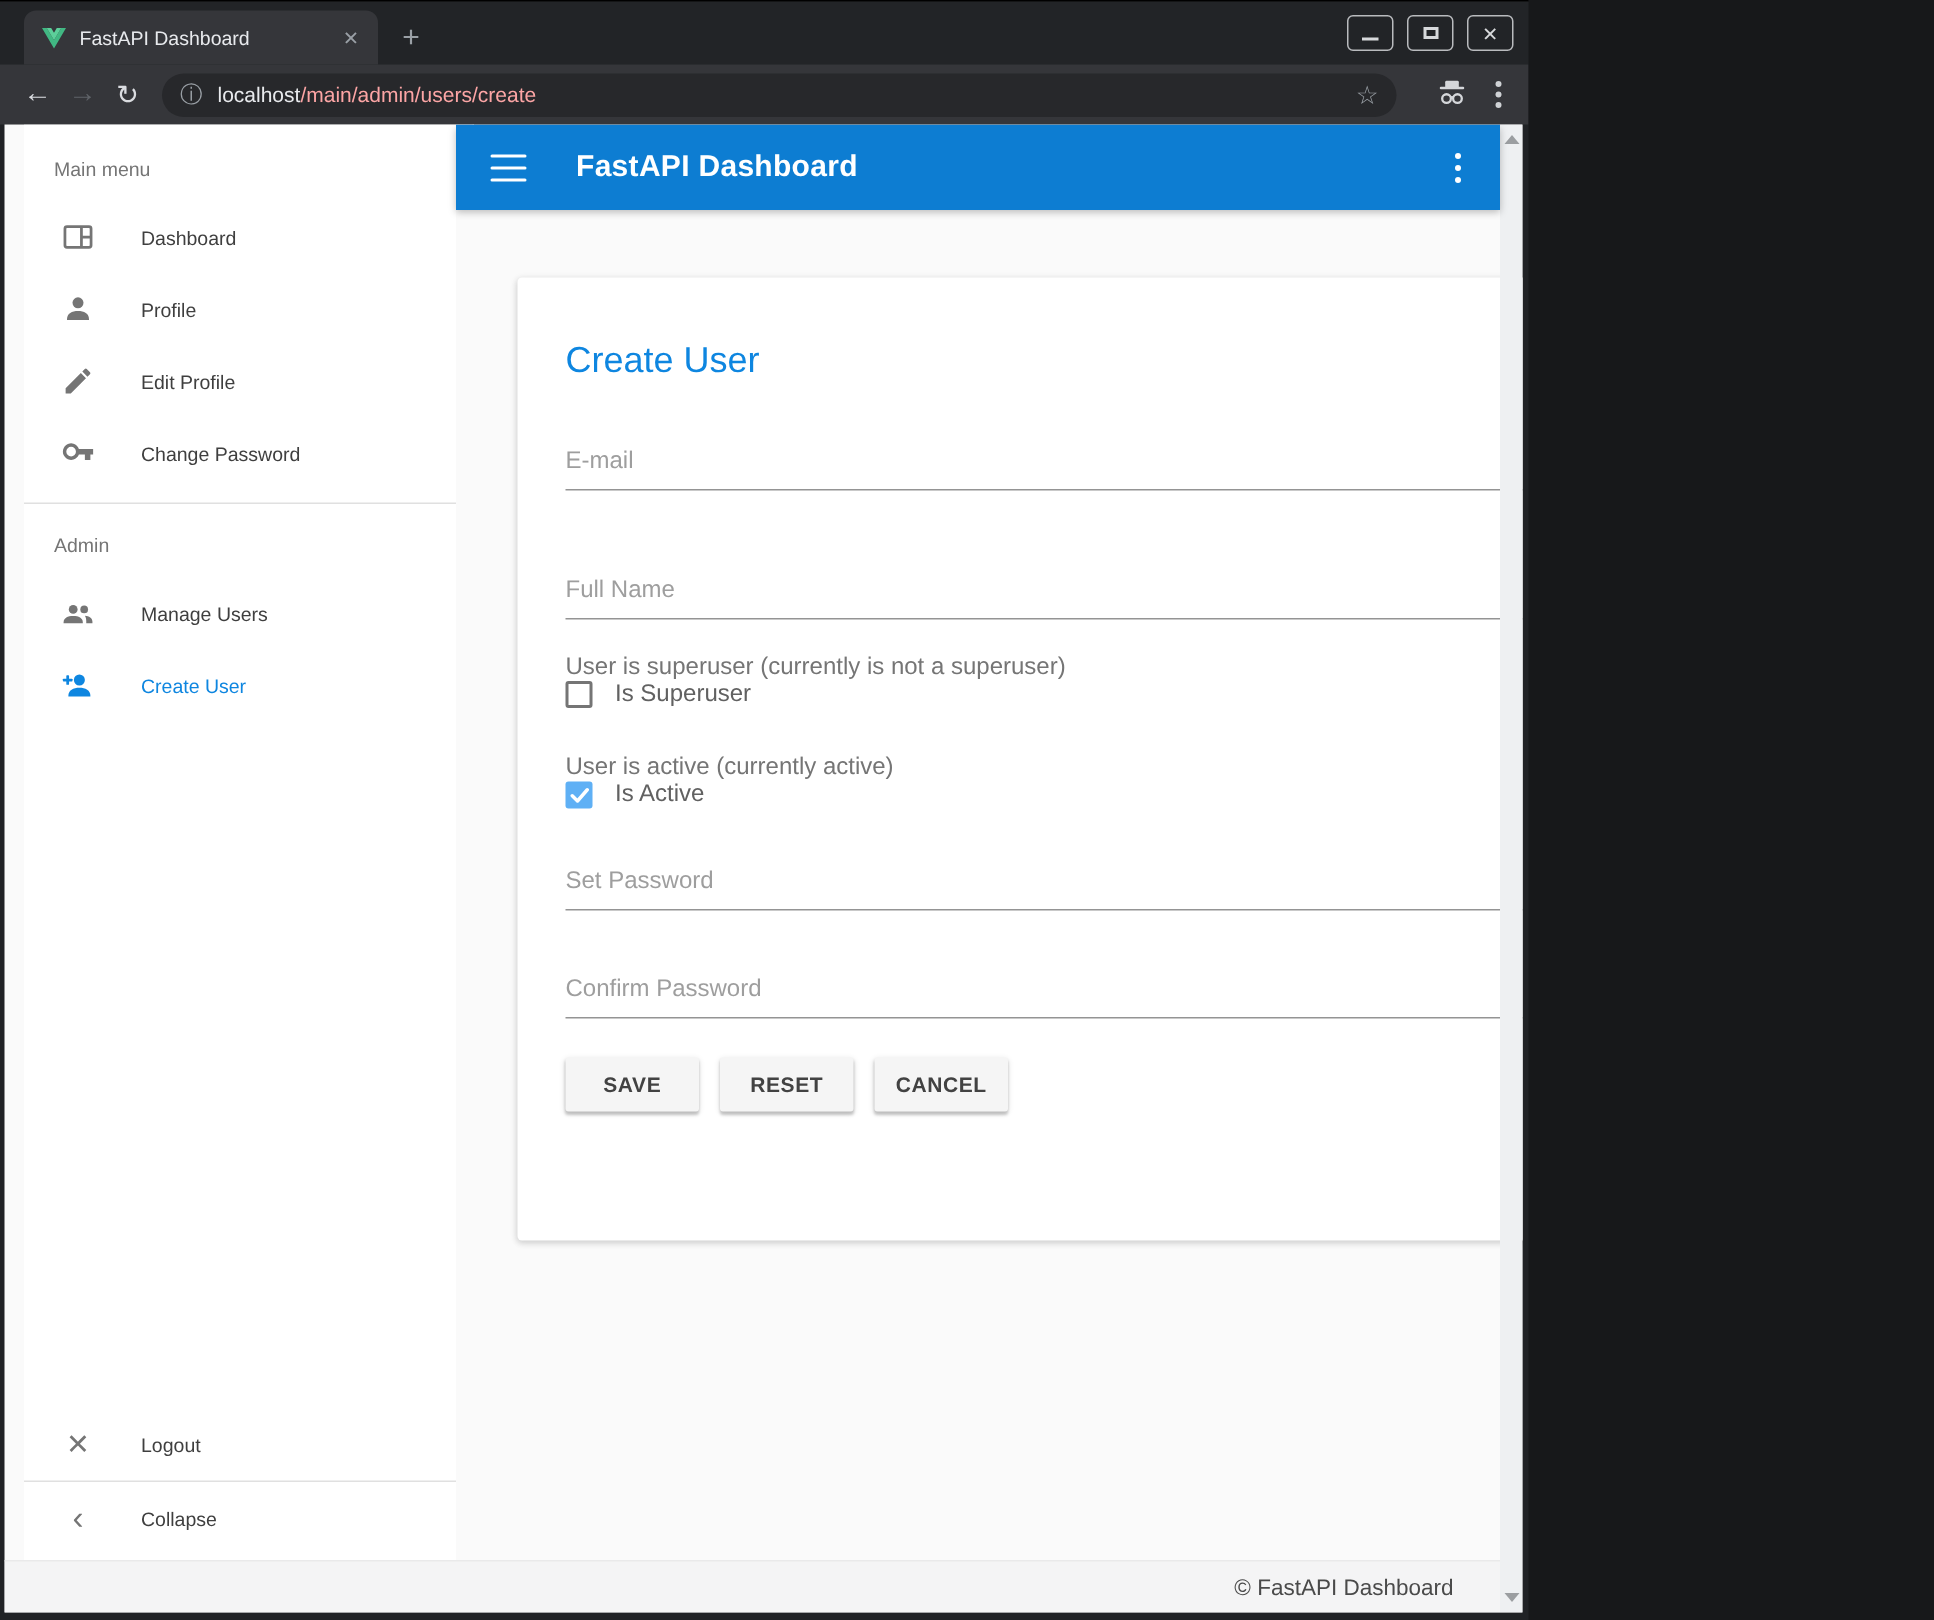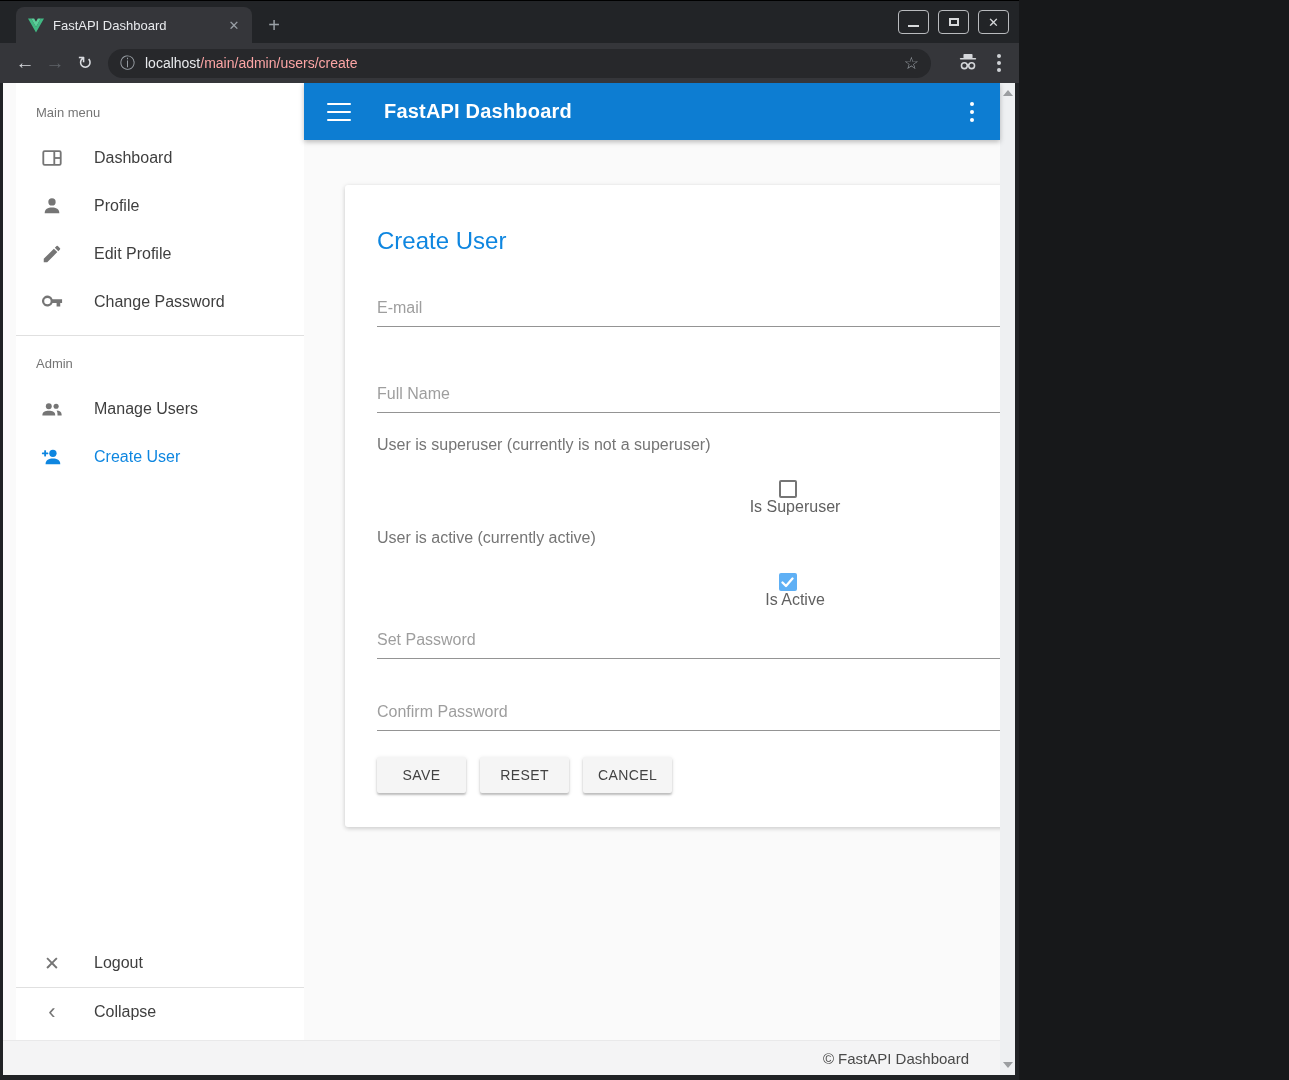--- a/index.html
+++ b/index.html
@@ -45,21 +45,21 @@
   .sb-up, .sb-down { position:absolute; left:3px; width:0; height:0; border-left:5px solid transparent; border-right:5px solid transparent; }
   .sb-up { top:7px; border-bottom:6px solid #9b9ea1; }
   .sb-down { bottom:7px; border-top:6px solid #9b9ea1; }
 
   
   .sidebar { position:absolute; left:13px; top:0; width:300px; bottom:35px; background:#fff; border-right:1px solid #e3e3e3; }
   .section-label { padding:22px 20px 14px 20px; font-size:13px; color:#757575; }
   .section-label.admin { padding-top:20px; }
   .nav-item { height:48px; display:flex; align-items:center; padding-left:24px; cursor:pointer; }
   .nav-item .nicon { width:24px; height:24px; display:flex; align-items:center; justify-content:center; color:#757575; }
-  .nav-item .nlabel { margin-left:30px; font-size:16px; color:#3f3f3f; }
+  .nav-item .nlabel { margin-left:30px; font-size:13px; color:#3f3f3f; }
   .nav-item.active .nlabel { color:#0e86e0; }
   .divider { border-top:1px solid #e0e0e0; margin-top:9px; }
   .sidebar-bottom { position:absolute; left:0; right:0; bottom:4px; }
   .sidebar-bottom .divider { margin:0; }
   .xglyph { font-size:19px; color:#757575; }
   .chev { font-size:22px; color:#757575; line-height:0.8; }
 
   
   .appbar { position:absolute; left:301px; right:15px; top:0; height:57px; background:#0d7dd2;
             display:flex; align-items:center; box-shadow:0 2px 5px rgba(0,0,0,0.26); z-index:2; }
@@ -80,29 +80,29 @@
             font-family:"Liberation Sans", sans-serif; }
   .tfield::placeholder { color:#9e9e9e; opacity:1; }
   .f-fullname { margin-top:58px; }
   .f-email { margin-top:44px; }
   .f-setpw { margin-top:40px; }
   .f-confirmpw { margin-top:44px; }
 
   .hint { font-size:16px; color:#757575; }
   .hint-super { margin-top:23px; }
   .hint-active { margin-top:31px; }
-  .cbrow { display:flex; align-items:center; margin-top:26px; height:18px; cursor:pointer;flex-direction:column; }
+  .cbrow { display:flex; align-items:center; height:18px; cursor:pointer; }
   .cbox { width:18px; height:18px; border-radius:2px; flex:0 0 auto; }
   .cbox.unchecked { border:2px solid #757575; background:#fff; }
   .cbox.checked { background:#5fb0f5; display:flex; align-items:center; justify-content:center; }
   .cblabel { margin-left:15px; font-size:16px; color:#616161; }
 
   .btnrow { display:flex; gap:14px; margin-top:26px; }
   .btn { min-width:89px; height:36px; border:none; border-radius:2px; background:#f5f5f5; color:#424242;
-         font-size:14px; font-weight:normal; letter-spacing:0.4px; font-family:"Liberation Sans", sans-serif;
+         font-size:14px; font-weight:bold; letter-spacing:0.4px; font-family:"Liberation Sans", sans-serif;
          box-shadow:0 2px 2px rgba(0,0,0,0.2), 0 1px 4px rgba(0,0,0,0.12); cursor:pointer; padding:0 14px; }
 
   
   .footer { position:absolute; left:0; right:15px; bottom:0; height:35px; background:#f4f4f5; border-top:1px solid #e9e9ea;
             display:flex; align-items:center; justify-content:flex-end; padding-right:31px; font-size:15px; color:#4a4a4a; }
 </style>
 </head>
 <body>
 
 <div class="window">

